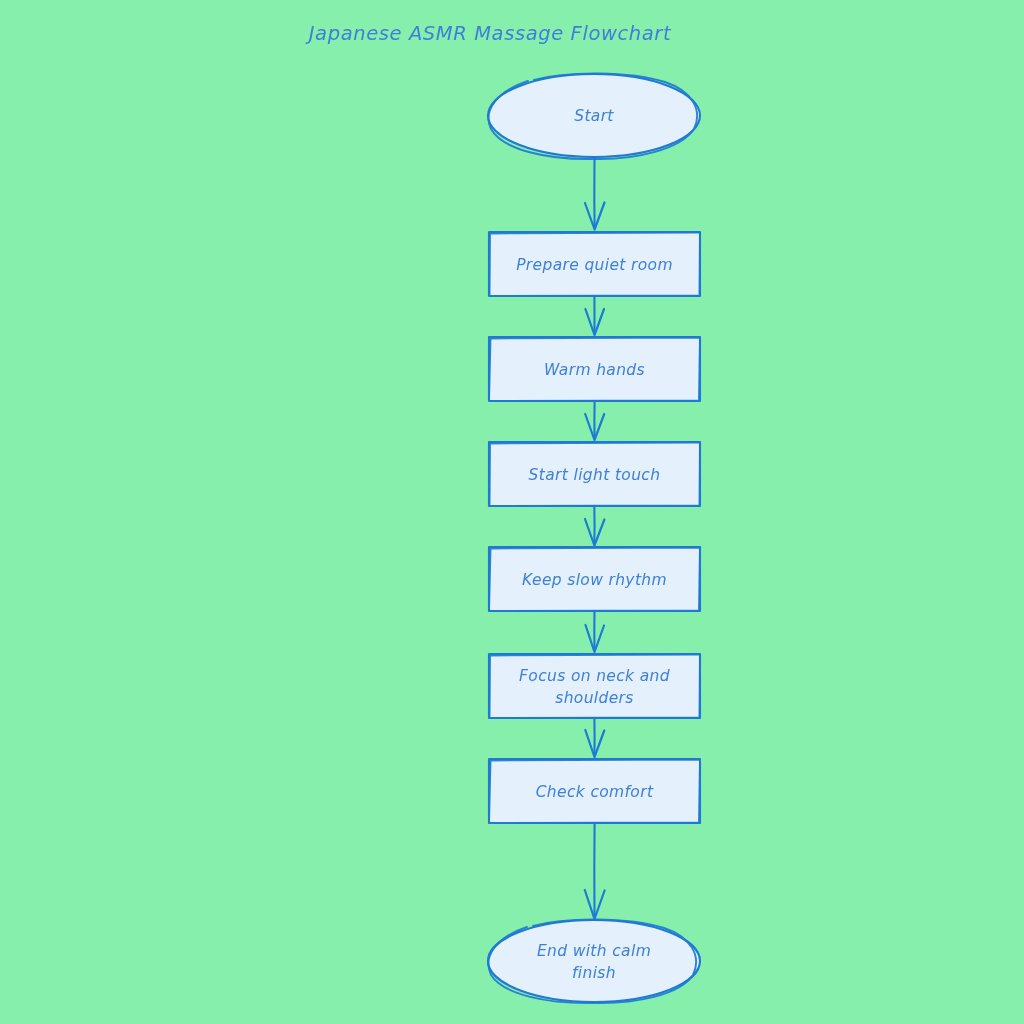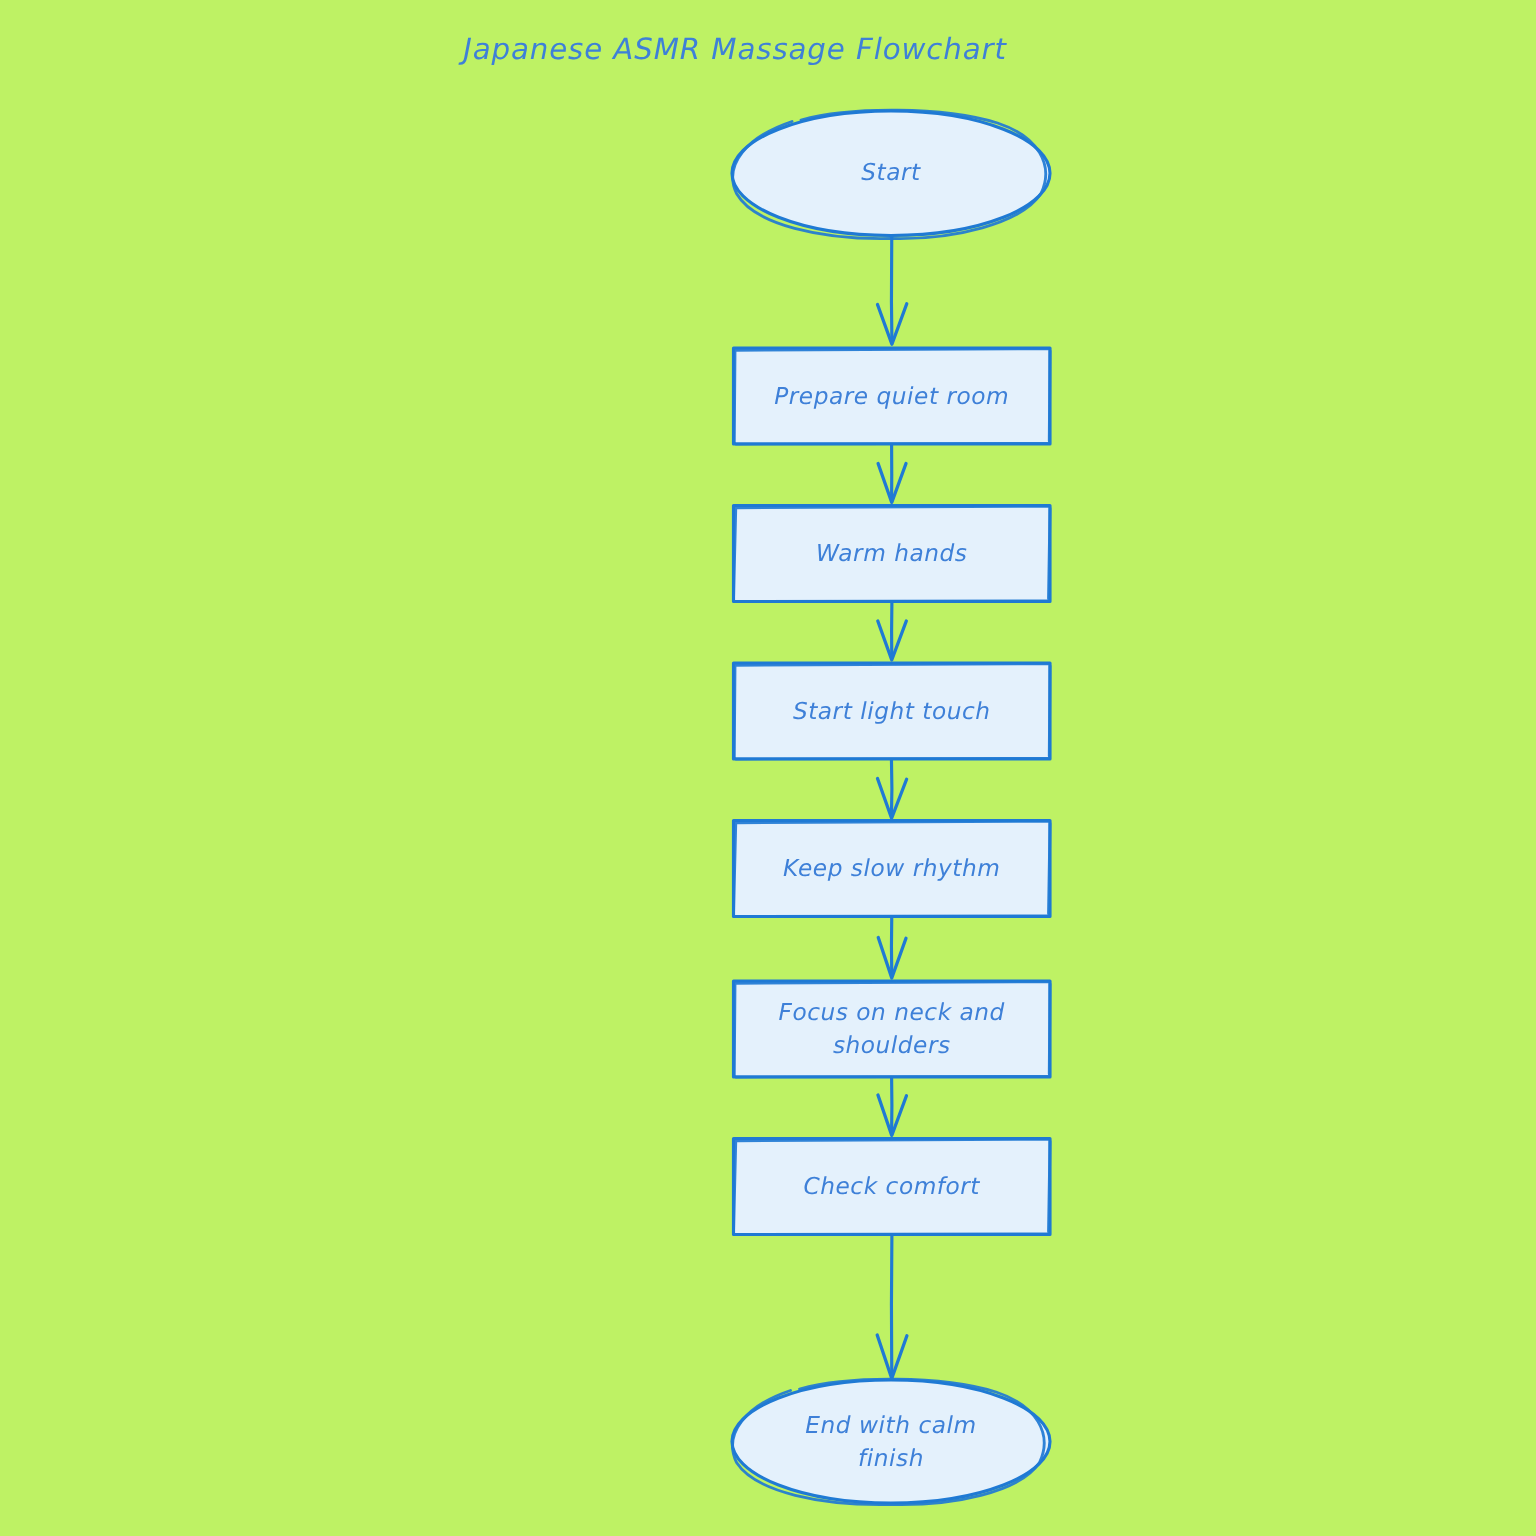--- a/index.html
+++ b/index.html
@@ -11,21 +11,21 @@
   body {
     width: 1024px;
     height: 1024px;
     overflow: hidden;
     font-family: "DejaVu Sans", sans-serif;
   }
   #flowchart-root {
     position: relative;
     width: 1024px;
     height: 1024px;
-    background: #bef264;
+    background: #86efac;
   }
   svg.diagram {
     display: block;
     width: 1024px;
     height: 1024px;
   }
   .node-shape {
     fill: #e4f1fc;
     stroke: #1f7ad4;
     stroke-width: 2.1;

